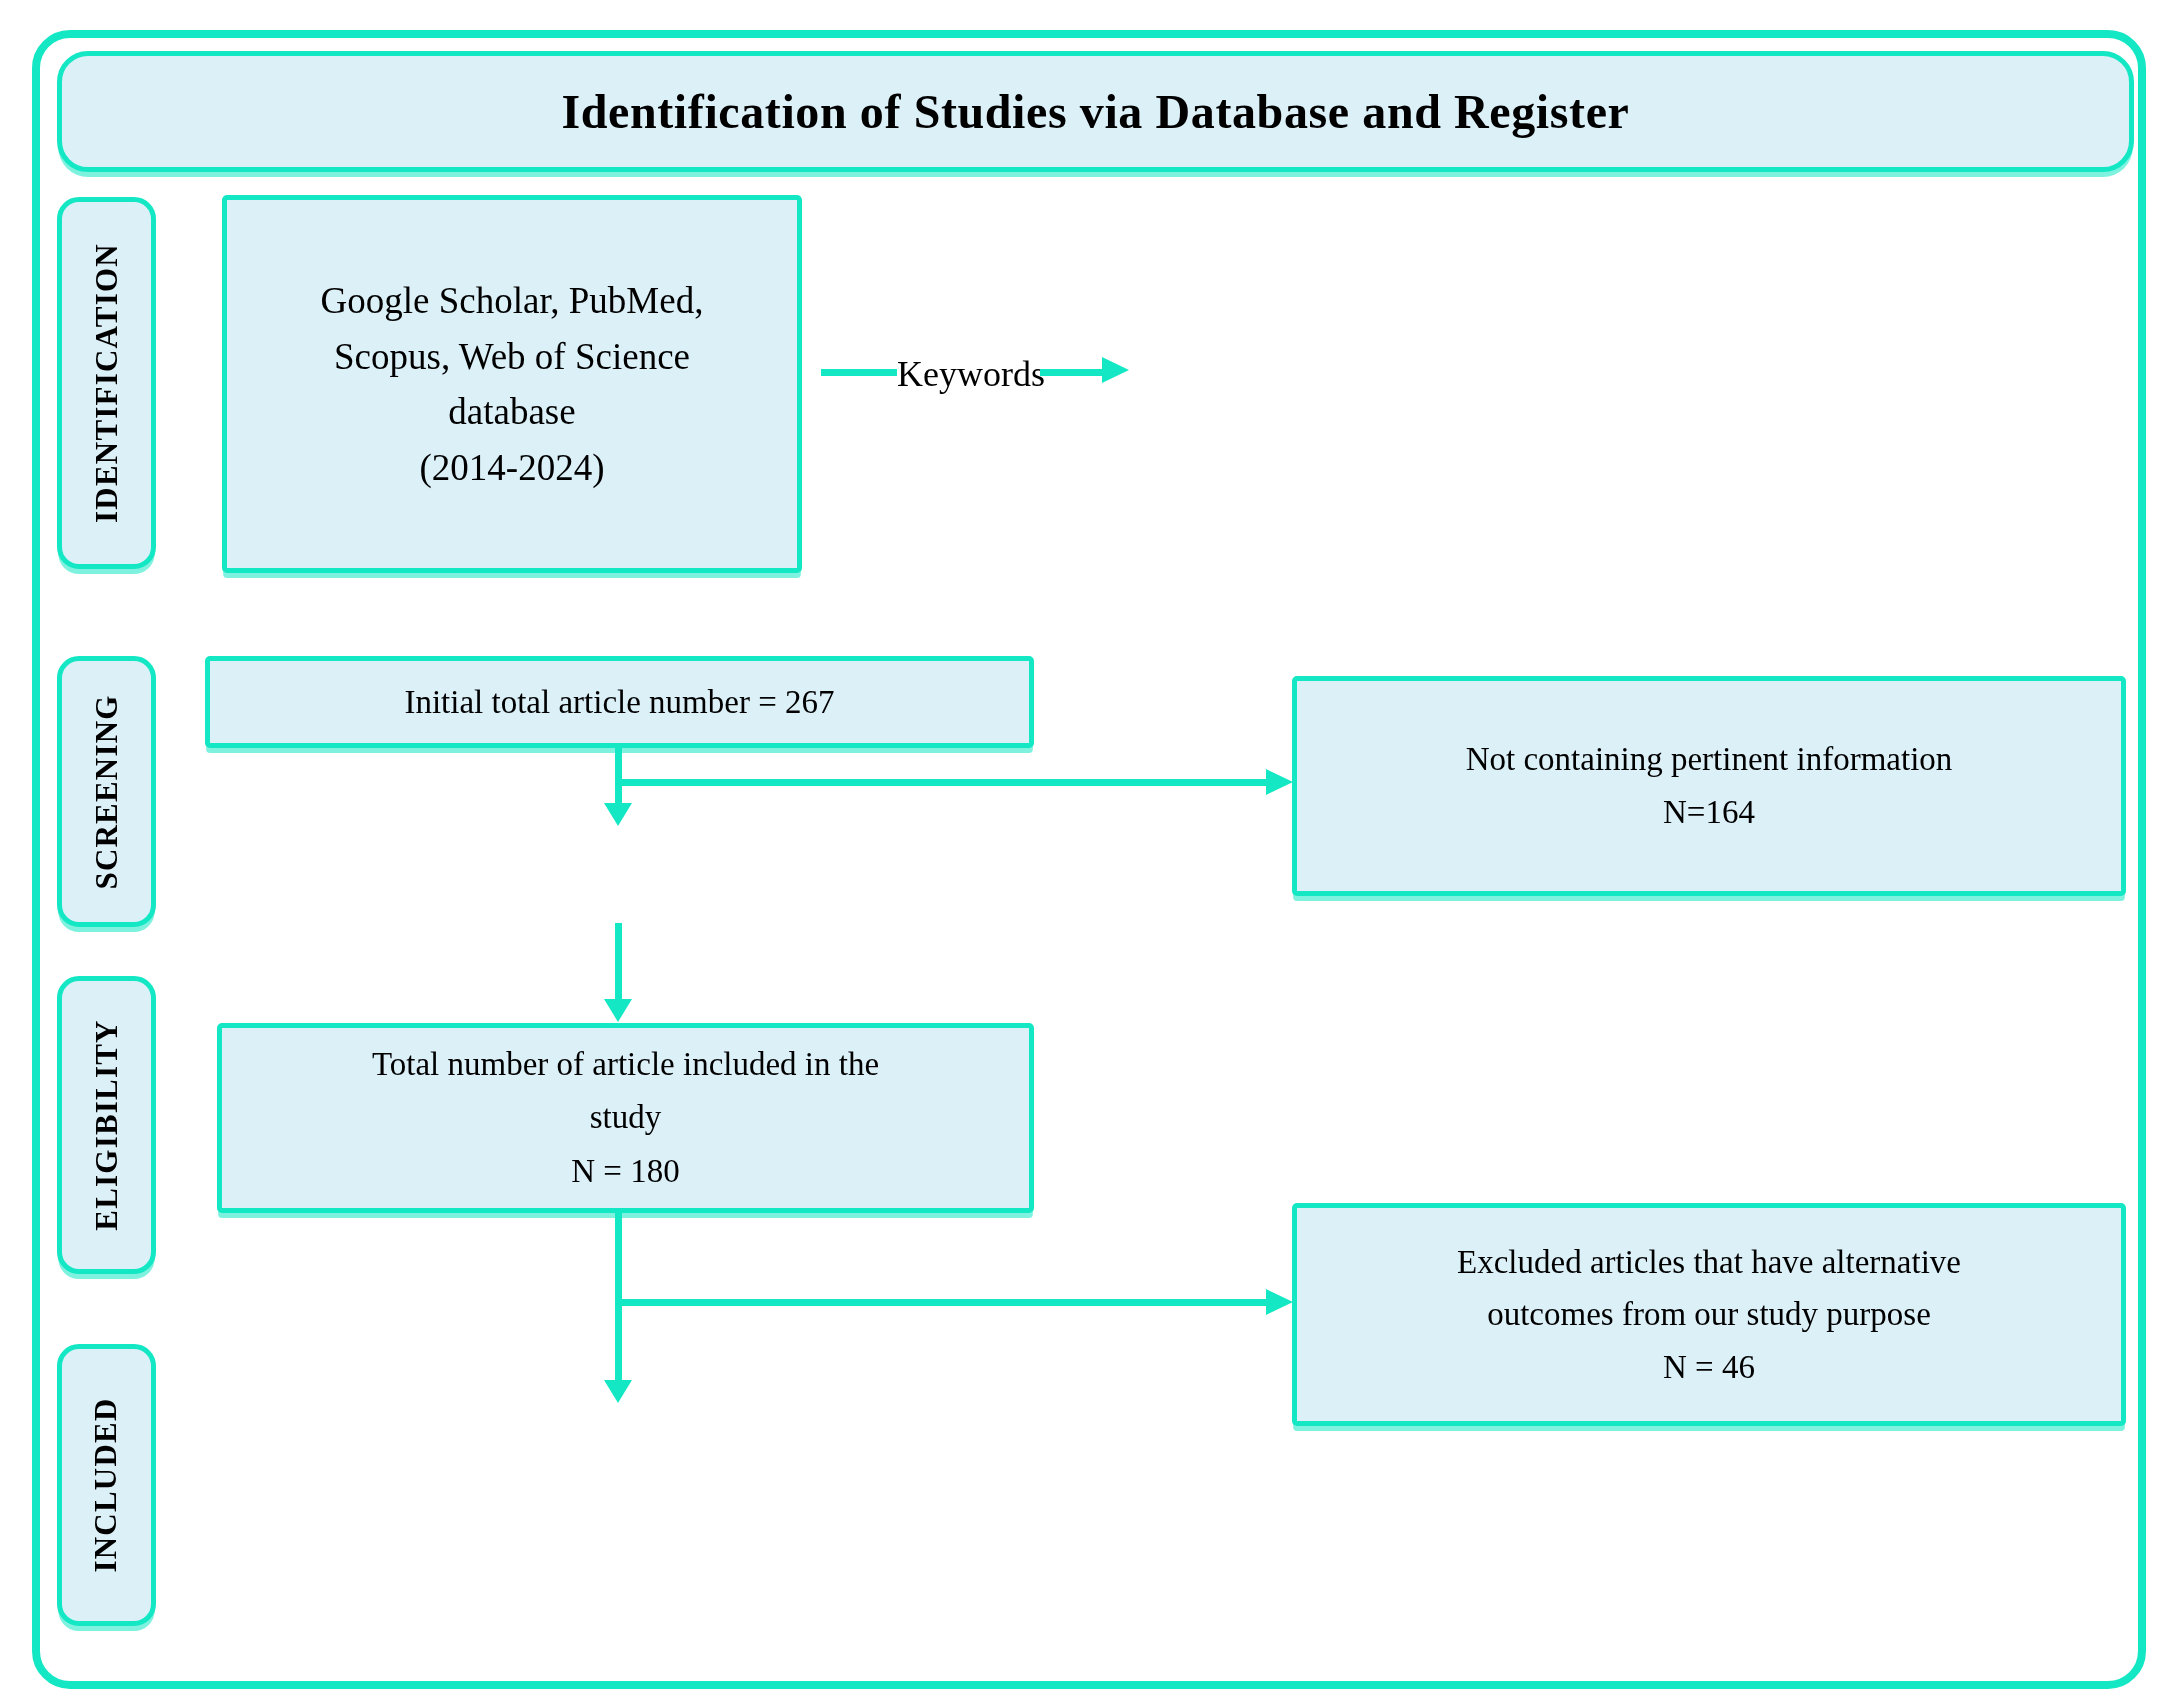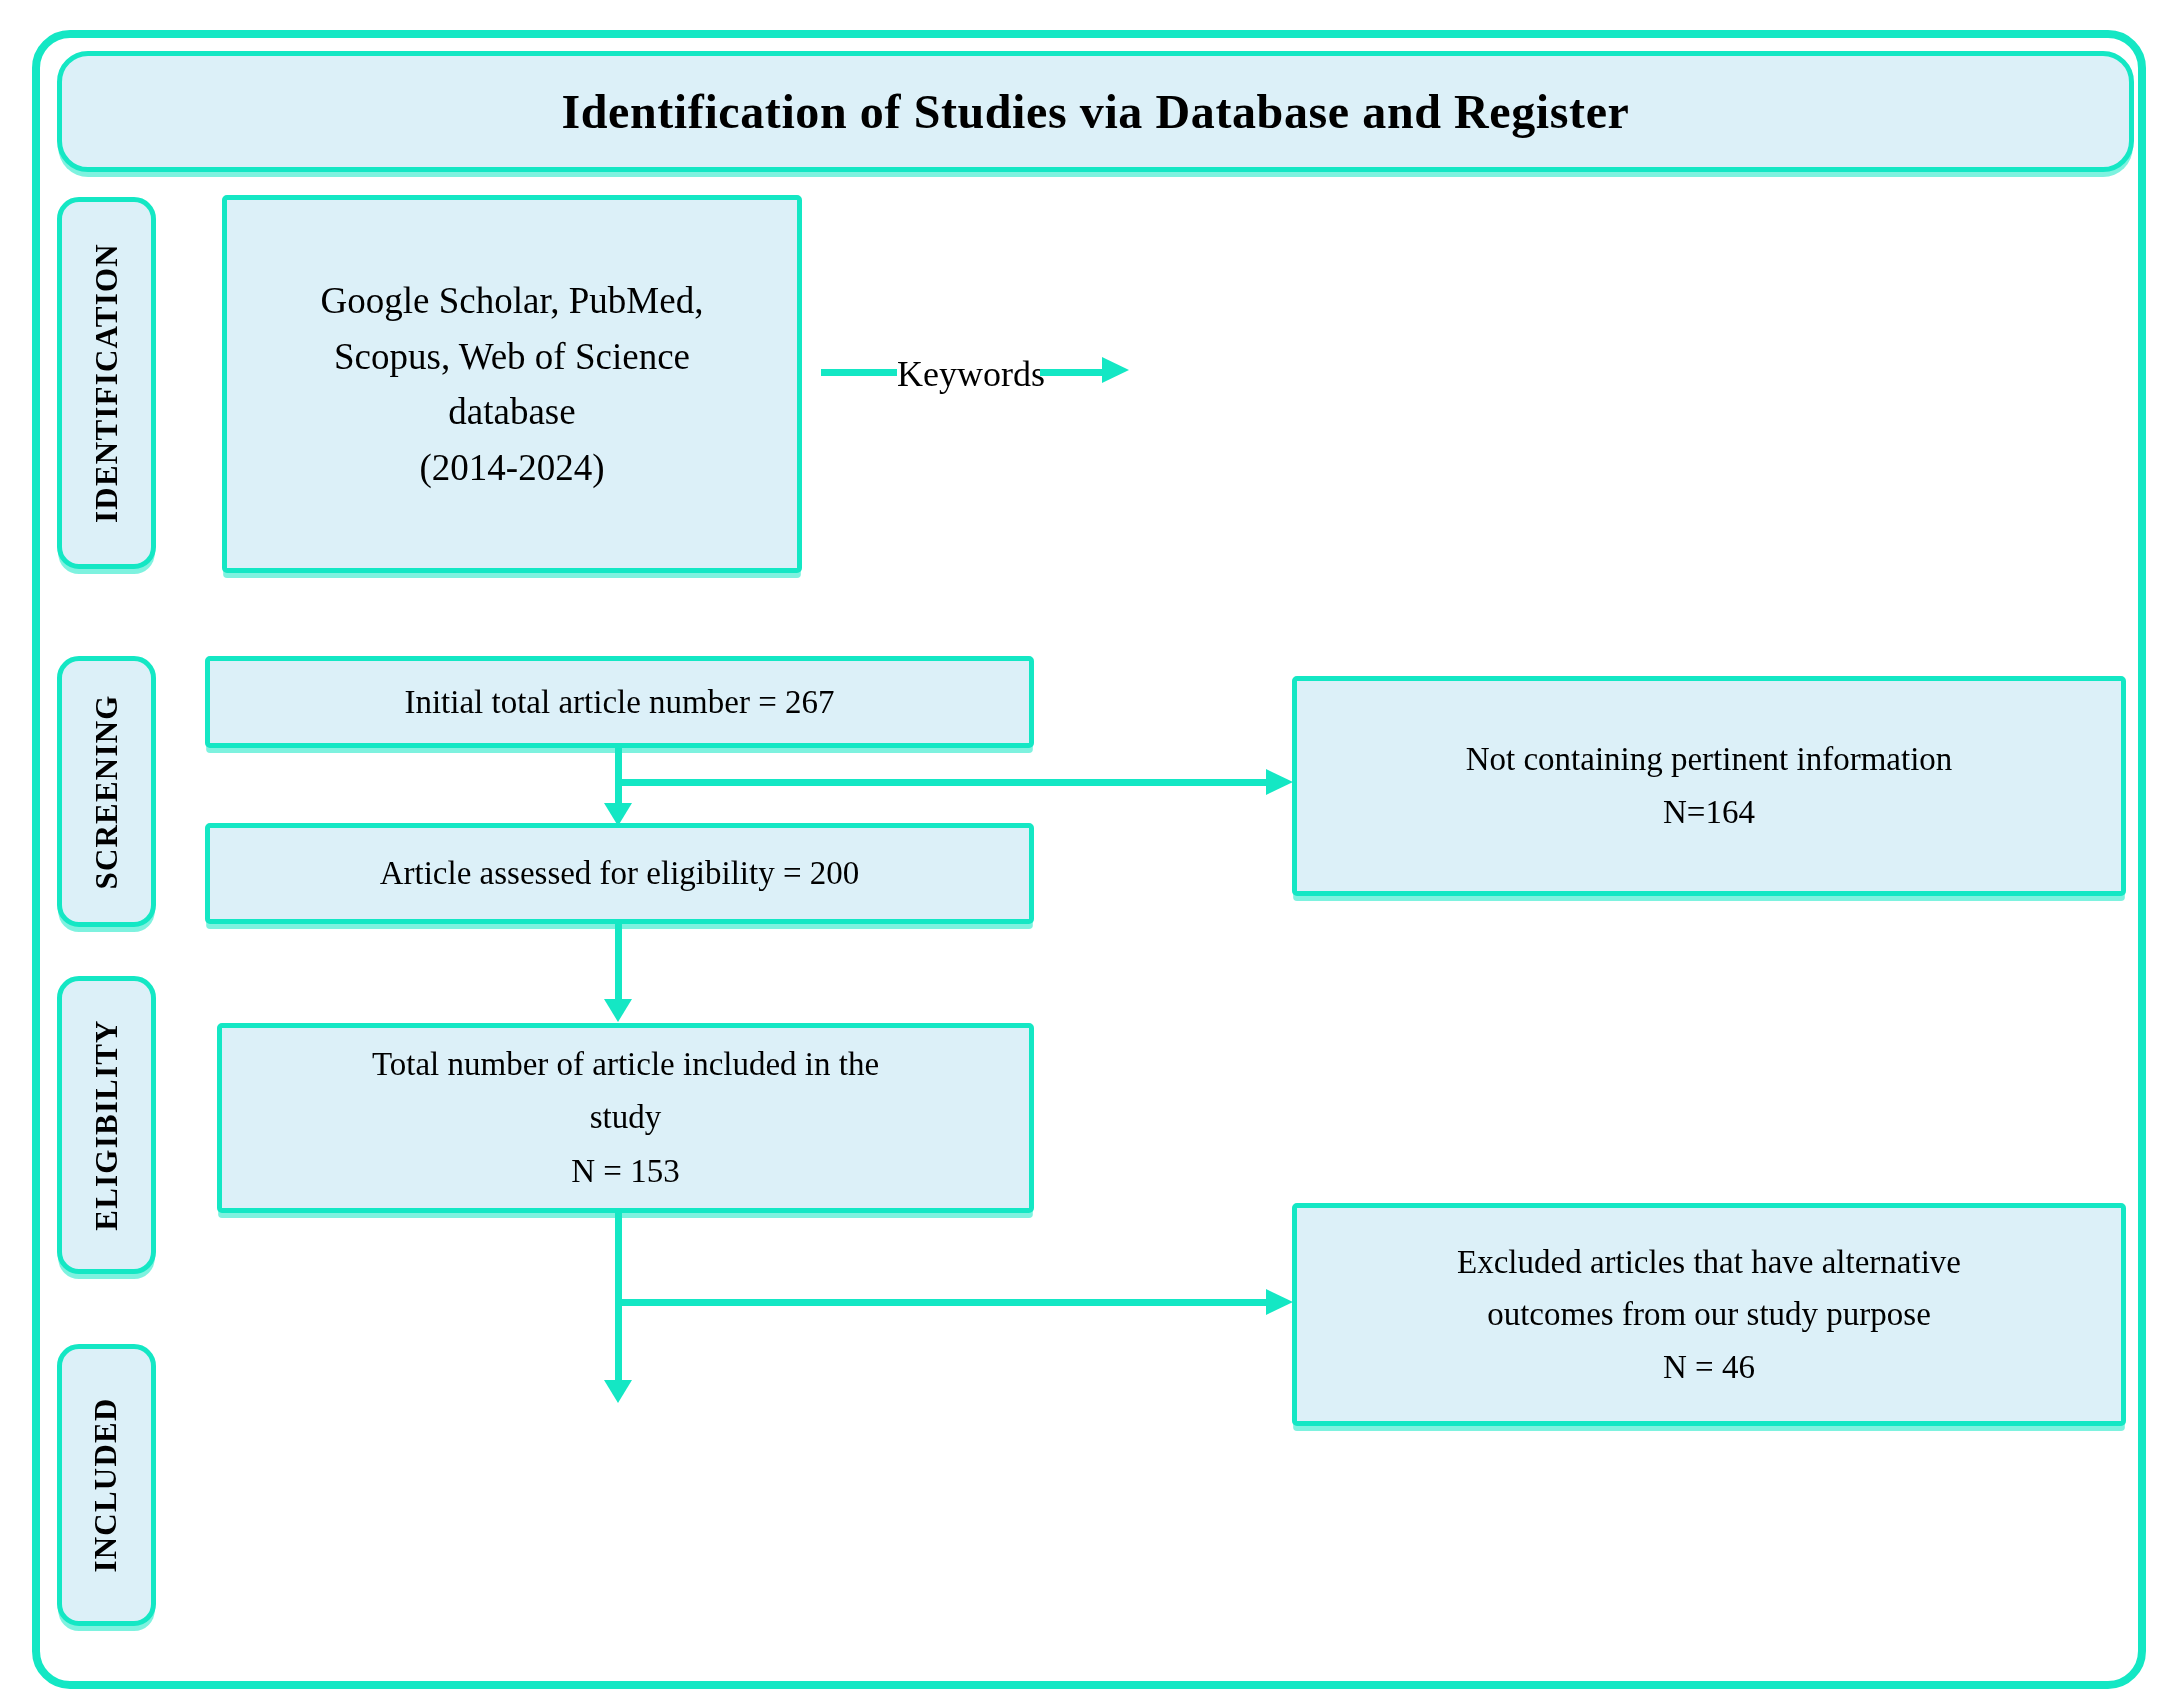--- a/index.html
+++ b/index.html
@@ -130,33 +130,30 @@
   <div class="line kw-line-2"></div>
   <div class="tri tri-right kw-head"></div>
 
   <div class="box initial-box">
     <span class="txt">Initial total article number = 267</span>
   </div>
   <div class="box not-pertinent-box">
     <span class="txt">Not containing pertinent information
 N=164</span>
   </div>
-  <div class="box assessed-box">
-    <span class="txt">Article assessed for eligibility = 200</span>
-  </div>
 
   <div class="line v-line-1"></div>
   <div class="tri tri-down v1-head"></div>
   <div class="line h-line-1"></div>
   <div class="tri tri-right h1-head"></div>
 
   <div class="box included-study-box">
     <span class="txt">Total number of article included in the
 study
-N = 153</span>
+N = 180</span>
   </div>
   <div class="box excluded-box">
     <span class="txt">Excluded articles that have alternative
 outcomes from our study purpose
 N = 46</span>
   </div>
 
   <div class="line v-line-2"></div>
   <div class="tri tri-down v2-head"></div>
 

